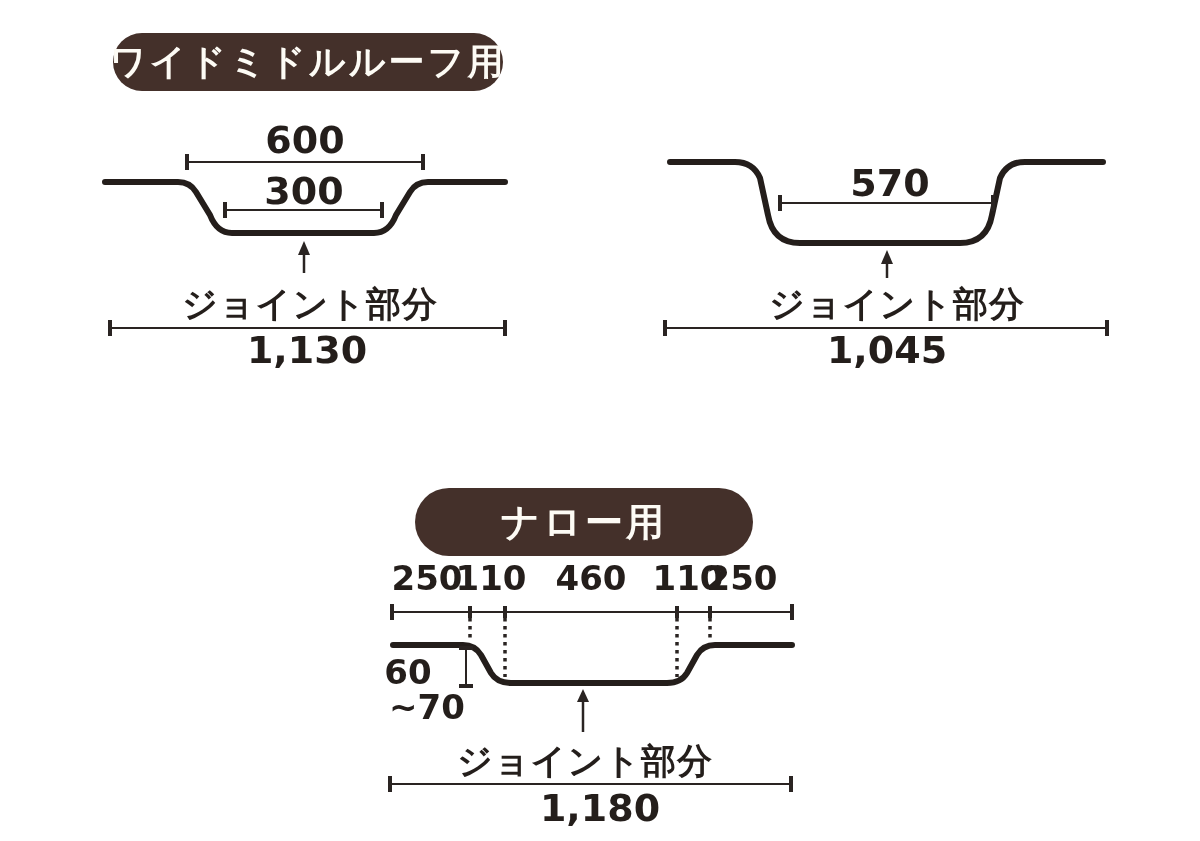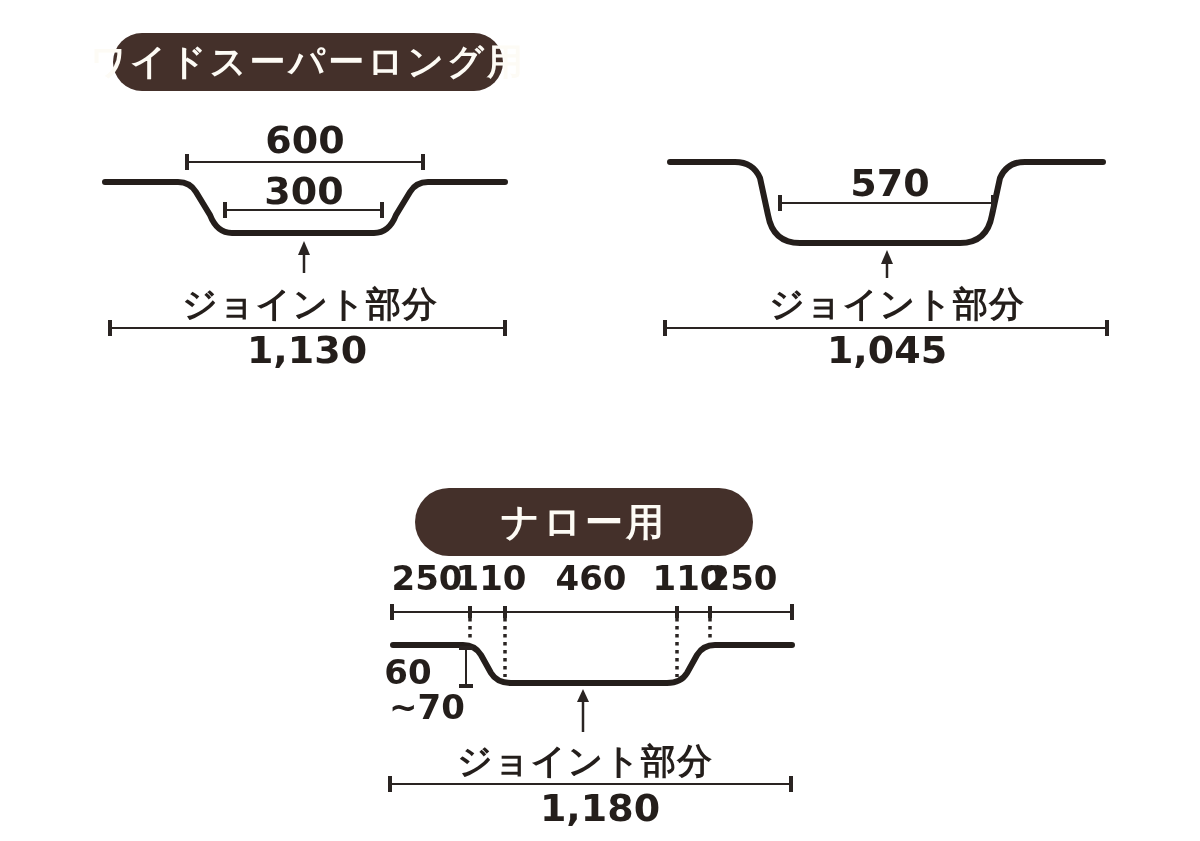--- a/index.html
+++ b/index.html
@@ -53,21 +53,21 @@
   text { fill: #241e1b; font-family: "DejaVu Sans", "Liberation Sans", sans-serif; }
   .num    { font-size: 38px; font-weight: 600; text-anchor: middle; }
   .num-sm { font-size: 34px; font-weight: 600; text-anchor: middle; }
   .jp     { font-size: 35px; font-weight: 600; text-anchor: middle; letter-spacing: 1px; }
 </style>
 </head>
 <body>
 
 <div class="canvas">
 
-  <div class="badge badge-1">ワイドスーパーロング用</div>
+  <div class="badge badge-1">ワイドミドルルーフ用</div>
 
 
   <div class="badge badge-3">ナロー用</div>
 
   <svg class="diagram-svg svg-1" width="460" height="256" viewBox="0 0 460 256">
 
     <text class="num" x="225" y="33">600</text>
     <g>
       <line class="dim" x1="107" y1="42" x2="343" y2="42"></line>
       <line class="tick" x1="107" y1="34" x2="107" y2="50"></line>

